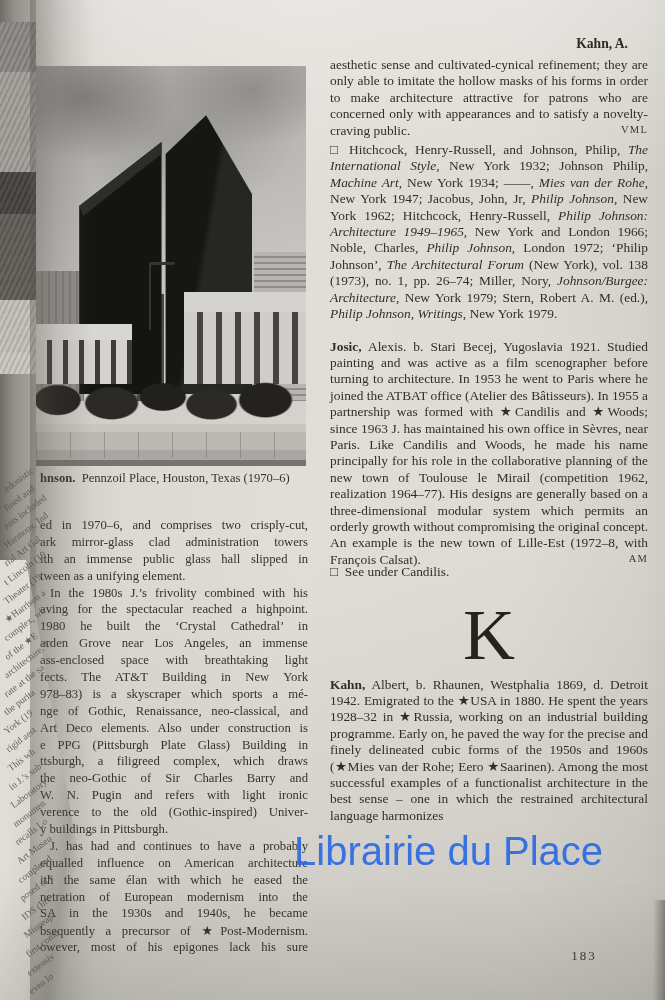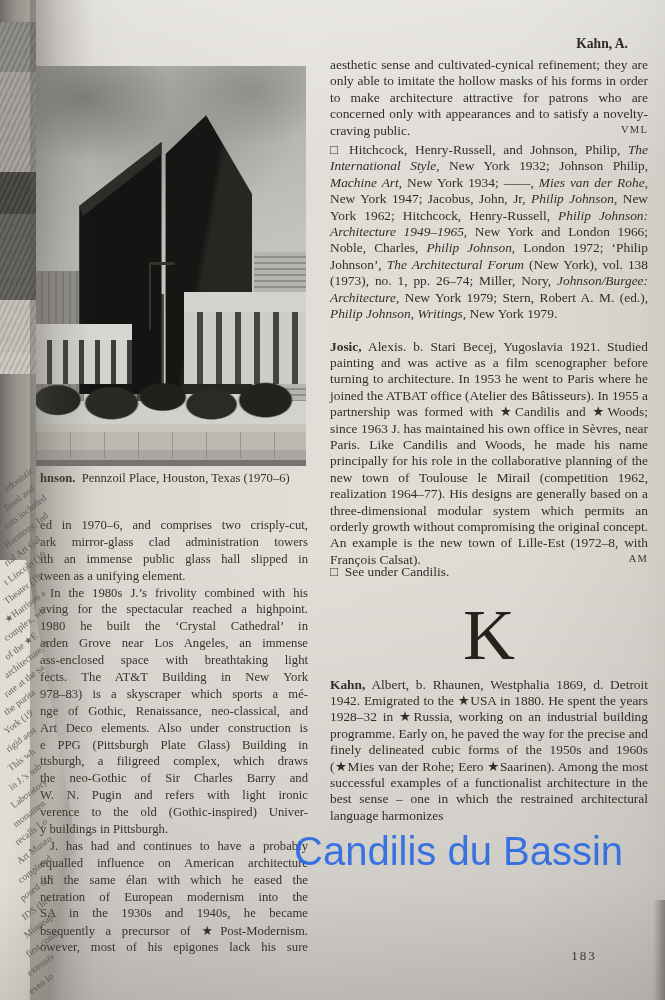--- a/index.html
+++ b/index.html
@@ -201,17 +201,17 @@
     <p class="para biblio"><span class="">□ Hitchcock, Henry-Russell, and Johnson, Philip, </span><span class="i">The International Style</span><span class="">, New York 1932; Johnson Philip, </span><span class="i">Machine Art</span><span class="">, New York 1934; ——, </span><span class="i">Mies van der Rohe</span><span class="">, New York 1947; Jacobus, John, Jr, </span><span class="i">Philip Johnson</span><span class="">, New York 1962; Hitchcock, Henry-Russell, </span><span class="i">Philip Johnson: Architecture 1949–1965</span><span class="">, New York and London 1966; Noble, Charles, </span><span class="i">Philip Johnson</span><span class="">, London 1972; ‘Philip Johnson’, </span><span class="i">The Architectural Forum</span><span class=""> (New York), vol. 138 (1973), no. 1, pp. 26–74; Miller, Nory, </span><span class="i">Johnson/Burgee: Architecture</span><span class="">, New York 1979; Stern, Robert A. M. (ed.), </span><span class="i">Philip Johnson, Writings</span><span class="">, New York 1979.</span></p>
     <p class="para entry"><span class="b ">Josic,</span><span class=""> Alexis. b. Stari Becej, Yugoslavia 1921. Studied painting and was active as a film scenographer before turning to architecture. In 1953 he went to Paris where he joined the ATBAT office (Atelier des Bâtisseurs). In 1955 a partnership was formed with ★Candilis and ★Woods; since 1963 J. has maintained his own office in Sèvres, near Paris. Like Candilis and Woods, he made his name principally for his role in the collaborative planning of the new town of Toulouse le Mirail (competition 1962, realization 1964–77). His designs are generally based on a three-dimensional modular system which permits an orderly growth without compromising the original concept. An example is the new town of Lille-Est (1972–8, with François Calsat).</span></p>
     <div class="sig">AM</div>
     <p class="para ref">□ See under Candilis.</p>
     <div class="section-letter">K</div>
     <p class="para entry-kahn"><span class="b ">Kahn,</span><span class=""> Albert, b. Rhaunen, Westphalia 1869, d. Detroit 1942. Emigrated to the ★USA in 1880. He spent the years 1928–32 in ★Russia, working on an industrial building programme. Early on, he paved the way for the precise and finely delineated cubic forms of the 1950s and 1960s (★Mies van der Rohe; Eero ★Saarinen). Among the most successful examples of a functionalist architecture in the best sense – one in which the restrained architectural language harmonizes</span></p>
   </div>
 
   <div class="pagenum">183</div>
 
-  <div class="watermark" style="color: rgb(43, 106, 227); opacity: 0.92;">Candilis du Bassin</div>
+  <div class="watermark" style="color: rgb(43, 106, 227); opacity: 0.92;">Librairie du Place</div>
 
   <div class="edge-right"></div>
   <div class="vignette"></div>
 </div>
 
 </body></html>

